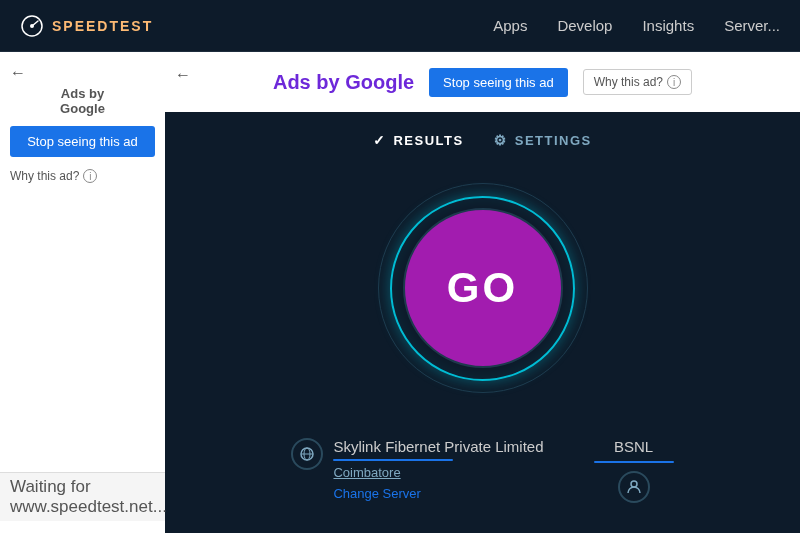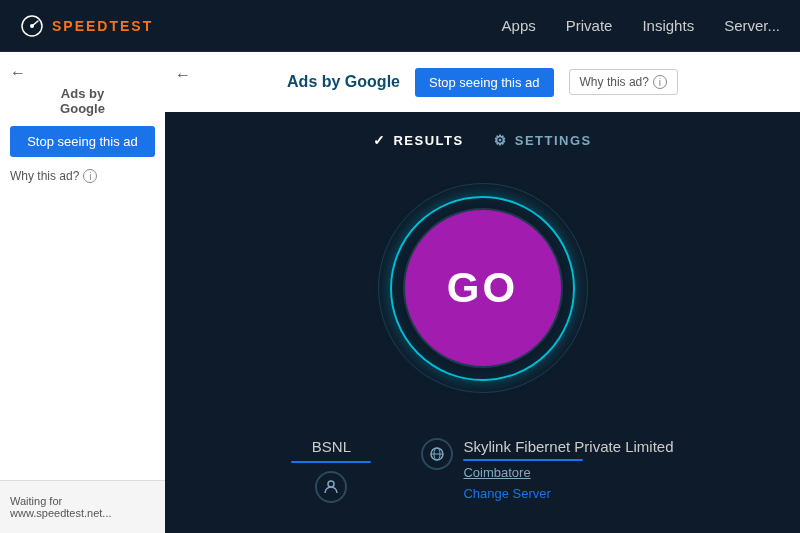--- a/index.html
+++ b/index.html
@@ -22,21 +22,21 @@
       padding: 0 20px;
       border-bottom: 1px solid #1e2d3d;
     }
     .header-logo {
       display: flex;
       align-items: center;
       gap: 8px;
       font-size: 14px;
       font-weight: bold;
       letter-spacing: 2px;
-      color: #f97316;
+      color: #fdba74;
     }
     .logo-icon {
       width: 24px;
       height: 24px;
     }
     .header-nav {
       display: flex;
       align-items: center;
       gap: 30px;
     }
@@ -133,22 +133,22 @@
     }
     .top-ad-back {
       position: absolute;
       left: 10px;
       top: 12px;
       font-size: 16px;
       color: #555;
       cursor: pointer;
     }
     .top-ads-by-google {
-      font-size: 16px;
-      color: #0c4a6e;
+      font-size: 20px;
+      color: #6d28d9;
     }
     .top-ads-by-google span {
       font-weight: bold;
     }
     .top-stop-seeing-btn {
       background: #1a73e8;
       color: #fff;
       border: none;
       padding: 7px 14px;
       font-size: 13px;
@@ -313,45 +313,45 @@
     .change-server {
       font-size: 13px;
       color: #1a73e8;
       cursor: pointer;
       margin-top: 2px;
     }
 
     
     .status-bar {
       position: fixed;
-      bottom: 0;
+      bottom: 12px;
       left: 0;
       width: 165px;
       background: #f5f5f5;
       color: #555;
-      font-size: 11px;
-      padding: 14px 10px;
+      font-size: 17px;
+      padding: 4px 10px;
       border-top: 1px solid #ddd;
     }
   </style>
 </head>
 <body>
 
 <header class="header">
   <div class="header-logo">
     <svg class="logo-icon" viewBox="0 0 24 24" fill="none">
       <circle cx="12" cy="12" r="10" stroke="#fff" stroke-width="1.5"></circle>
       <path d="M12 12 L18 7" stroke="#fff" stroke-width="1.5" stroke-linecap="round"></path>
       <circle cx="12" cy="12" r="2" fill="#fff"></circle>
     </svg>
     <span>SPEEDTEST</span>
   </div>
   <nav class="header-nav">
     <a href="#">Apps</a>
-    <a href="#">Private</a>
+    <a href="#">Develop</a>
     <a href="#">Insights</a>
     <a href="#">Server...</a>
   </nav>
 </header>
 
 <div class="main-container">
 
   <div class="left-ad-panel">
     <div class="left-ad-back">←</div>
     <div class="left-ads-by-google">
@@ -397,51 +397,51 @@
 
       <div class="go-container">
         <div class="go-ring-outer"></div>
         <div class="go-ring-inner"></div>
         <div class="go-circle">
           <span class="go-text">GO</span>
         </div>
       </div>
 
       <div class="server-info">
-
-        <div class="server-block">
-          <span class="server-name">BSNL</span>
-          <div class="server-underline"></div>
-          <div class="server-icon-row">
-            <div class="server-icon">
-              <svg width="16" height="16" viewBox="0 0 16 16" fill="none">
-                <circle cx="8" cy="5" r="3" stroke="#7fa8c0" stroke-width="1.5"></circle>
-                <path d="M2 14c0-3.3 2.7-6 6-6s6 2.7 6 6" stroke="#7fa8c0" stroke-width="1.5"></path>
-              </svg>
-            </div>
-          </div>
-        </div>
 
         <div class="server-block">
           <div style="display:flex; align-items:flex-start; gap:10px;">
             <div class="server-icon">
               <svg width="16" height="16" viewBox="0 0 16 16" fill="none">
                 <circle cx="8" cy="8" r="6" stroke="#7fa8c0" stroke-width="1.5"></circle>
                 <ellipse cx="8" cy="8" rx="3" ry="6" stroke="#7fa8c0" stroke-width="1"></ellipse>
                 <line x1="2" y1="8" x2="14" y2="8" stroke="#7fa8c0" stroke-width="1"></line>
               </svg>
             </div>
             <div class="server-right">
               <span class="server-right-name">Skylink Fibernet Private Limited</span>
               <div class="server-right-underline"></div>
               <span class="server-right-sub">Coimbatore</span>
               <span class="change-server">Change Server</span>
             </div>
           </div>
         </div>
+
+        <div class="server-block">
+          <span class="server-name">BSNL</span>
+          <div class="server-underline"></div>
+          <div class="server-icon-row">
+            <div class="server-icon">
+              <svg width="16" height="16" viewBox="0 0 16 16" fill="none">
+                <circle cx="8" cy="5" r="3" stroke="#7fa8c0" stroke-width="1.5"></circle>
+                <path d="M2 14c0-3.3 2.7-6 6-6s6 2.7 6 6" stroke="#7fa8c0" stroke-width="1.5"></path>
+              </svg>
+            </div>
+          </div>
+        </div>
       </div>
 
     </div>
 
   </div>
 
 </div>
 
 <div class="status-bar">
   <span>Waiting for www.speedtest.net...</span>

